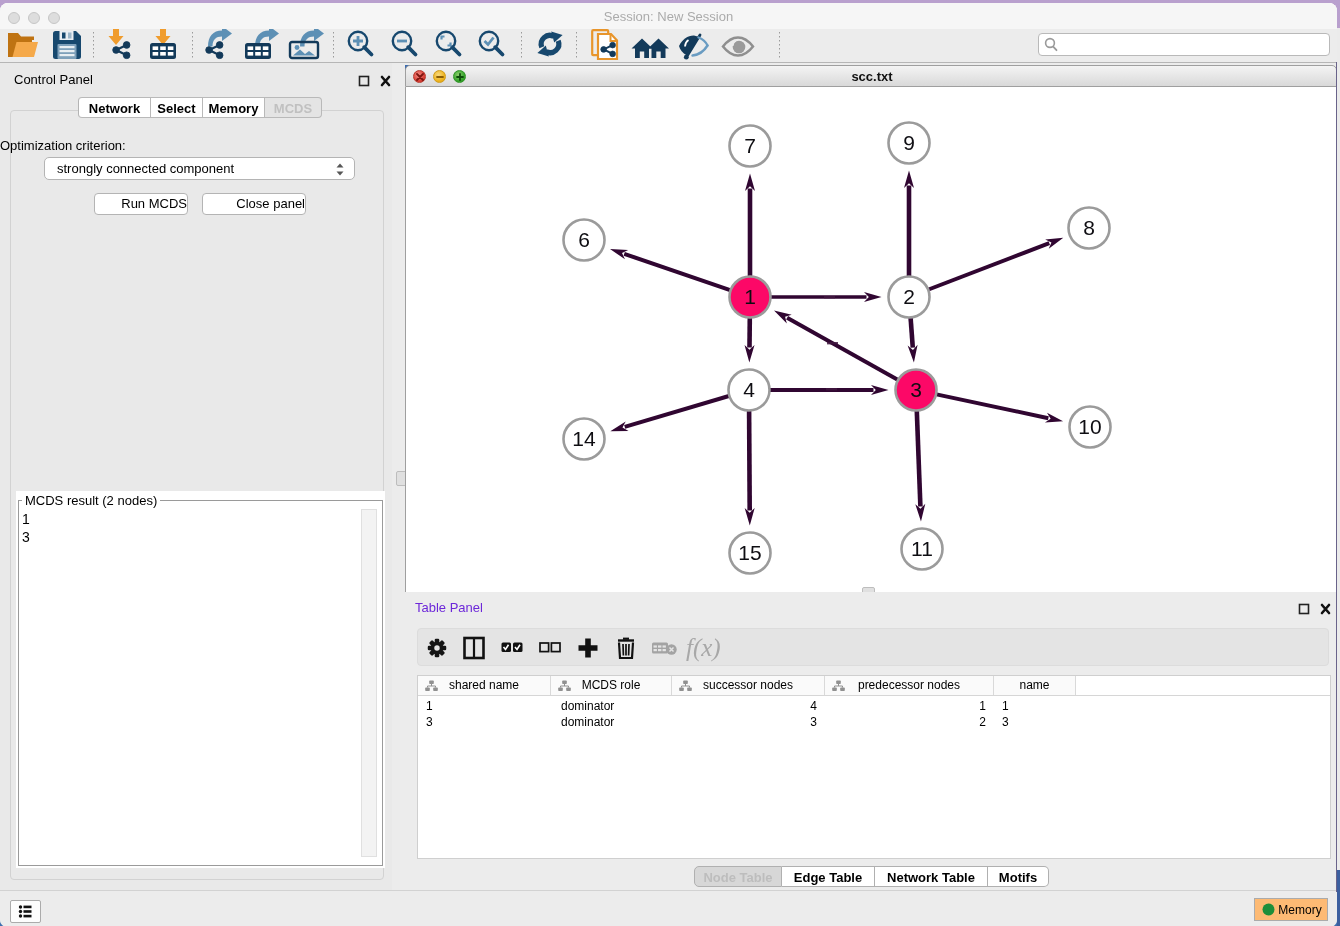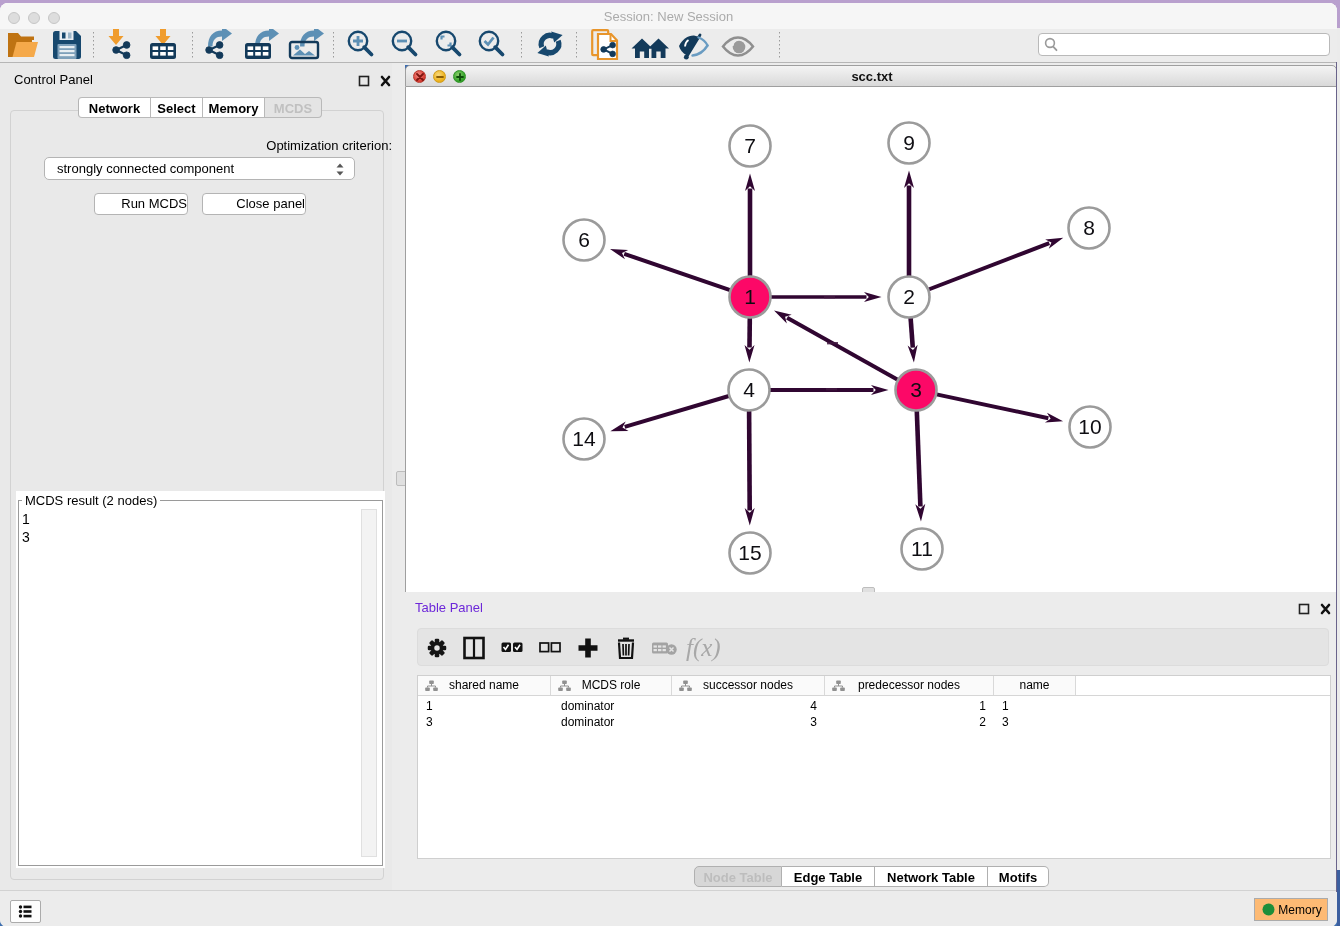--- a/index.html
+++ b/index.html
@@ -16,21 +16,21 @@
 #searchbox{position:absolute;left:1038px;top:4px;width:290px;height:21px;background:#ffffff;border:1px solid #b9b9b9;border-radius:4px;}
 #searchbox svg{position:absolute;left:5px;top:3px;}
 
 #cpanel{position:absolute;left:0;top:63px;width:392px;height:827px;background:#e9e9e9;}
 #cp-title{position:absolute;left:14px;top:9px;font-size:13px;color:#000;}
 #cp-tabs{position:absolute;left:78px;top:34px;height:33px;display:flex;font-size:13px;z-index:3;}
 .cptab{height:21px;line-height:21px;background:#ffffff;border:1px solid #b9b9b9;border-left:none;color:#000;text-align:center;box-sizing:border-box;font-weight:bold;}
 .cptab.first{border-left:1px solid #b4b4b4;border-radius:4px 0 0 4px;}
 .cptab.sel{background:#e4e4e4;color:#c0c0c0;border-radius:0 4px 4px 0;}
 #cp-inner{position:absolute;left:10px;top:47px;width:372px;height:768px;background:#e9e9e9;border:1px solid #d2d2d2;border-radius:4px;}
-#opt-label{position:absolute;left:0;top:75px;width:392px;text-align:right;font-size:13px;color:#000;}
+#opt-label{position:absolute;left:0;top:75px;width:392px;text-align:left;font-size:13px;color:#000;}
 #cp-select{position:absolute;left:44px;top:94px;width:311px;height:23px;background:#ffffff;border:1px solid #b4b4b4;border-radius:5px;font-size:13px;line-height:21px;padding-left:12px;box-sizing:border-box;color:#000;}
 .btn{position:absolute;height:22px;background:#ffffff;border:1px solid #b4b4b4;border-radius:4px;font-size:13px;text-align:right;line-height:20px;color:#000;box-sizing:border-box;}
 #mcds-box{position:absolute;left:16px;top:428px;width:369px;height:377px;background:#ffffff;}
 #mcds-border{position:absolute;left:2px;top:9px;right:2px;bottom:2px;border:1px solid #9a9a9a;}
 #mcds-legend{position:absolute;left:6px;top:2px;background:#ffffff;padding:0 3px;font-size:13px;color:#000;z-index:2;}
 #mcds-scroll{position:absolute;right:8px;top:18px;width:14px;height:346px;background:#f3f3f3;border:1px solid #e0e0e0;}
 
 #vdivider{position:absolute;left:392px;top:63px;width:13px;height:827px;background:#ececec;}
 #vdiv-grip{position:absolute;left:396px;top:471px;width:9px;height:13px;background:#e0e0e0;border:1px solid #bdbdbd;border-radius:2px;}
 

